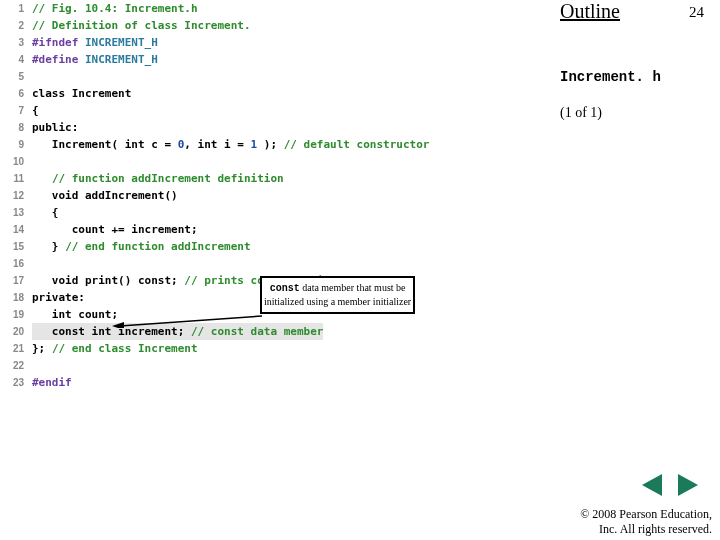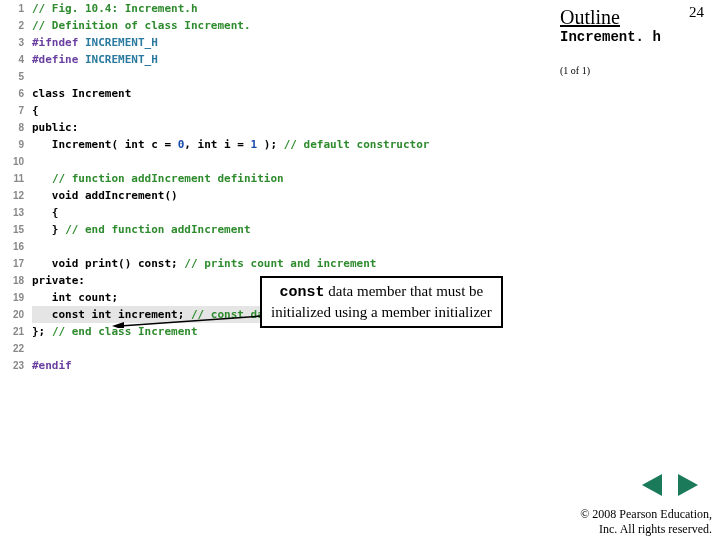--- a/index.html
+++ b/index.html
@@ -48,48 +48,49 @@
   .right-col {
     position: absolute;
     left: 560px;
     top: 0;
     width: 160px;
   }
   .outline {
     font-family: "Times New Roman", serif;
     font-size: 20px;
     text-decoration: underline;
-    margin-top: 6px;
+    margin-top: 0;
   }
   .pagenum {
     position: absolute;
     right: 16px;
     top: 4px;
     font-family: "Times New Roman", serif;
     font-size: 15px;
   }
   .filename {
     font-family: "Courier New", monospace;
     font-weight: bold;
     font-size: 14px;
+    margin-top: 46px;
   }
   .pageof {
     font-family: "Times New Roman", serif;
-    font-size: 10px;
+    font-size: 14px;
     margin-top: 20px;
   }
   .callout {
     position: absolute;
     left: 260px;
     top: 276px;
     border: 2px solid #000;
     background: #fff;
-    padding: 4px 9px;
-    font-family: "Times New Roman", serif;
-    font-size: 15px;
+    padding: 4px 2px;
+    font-family: "Times New Roman", serif;
+    font-size: 10px;
     text-align: center;
     line-height: 1.25;
   }
   .callout .kw { font-family: "Courier New", monospace; font-weight: bold; }
   .arrow {
     position: absolute;
     left: 112px;
     top: 314px;
     width: 150px;
     height: 14px;
@@ -167,20 +168,24 @@
     </div>
     <div class="line">
       <div class="lineno">12</div>
       <div class="code"><span class="keyword">   void addIncrement()</span></div>
     </div>
     <div class="line">
       <div class="lineno">13</div>
       <div class="code"><span class="keyword">   {</span></div>
     </div>
     <div class="line">
+      <div class="lineno">14</div>
+      <div class="code"><span class="keyword">      count += increment;</span></div>
+    </div>
+    <div class="line">
       <div class="lineno">15</div>
       <div class="code"><span class="keyword">   } </span><span class="comment">// end function addIncrement</span></div>
     </div>
     <div class="line">
       <div class="lineno">16</div>
       <div class="code"><span>&nbsp;</span></div>
     </div>
     <div class="line">
       <div class="lineno">17</div>
       <div class="code"><span class="keyword">   void print() const; </span><span class="comment">// prints count and increment</span></div>

